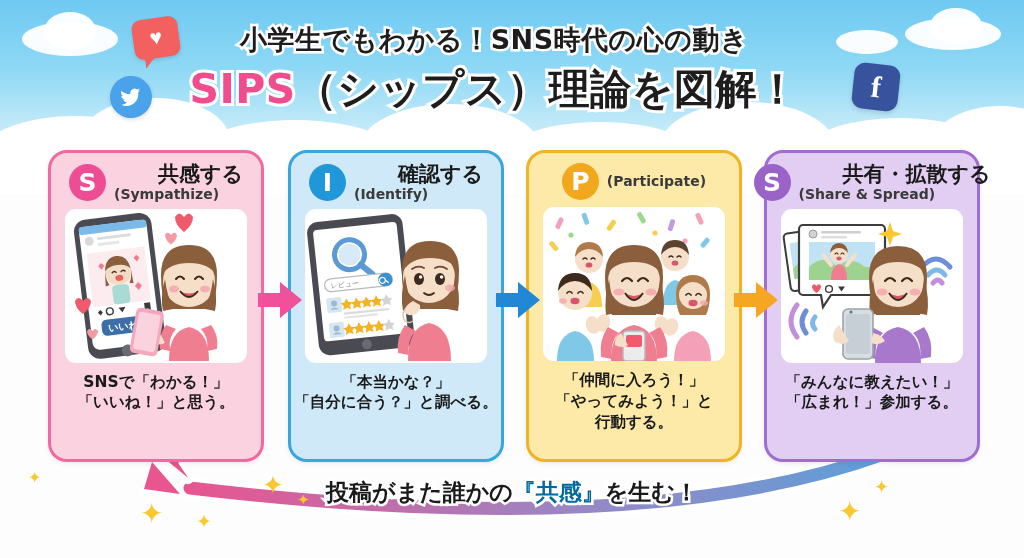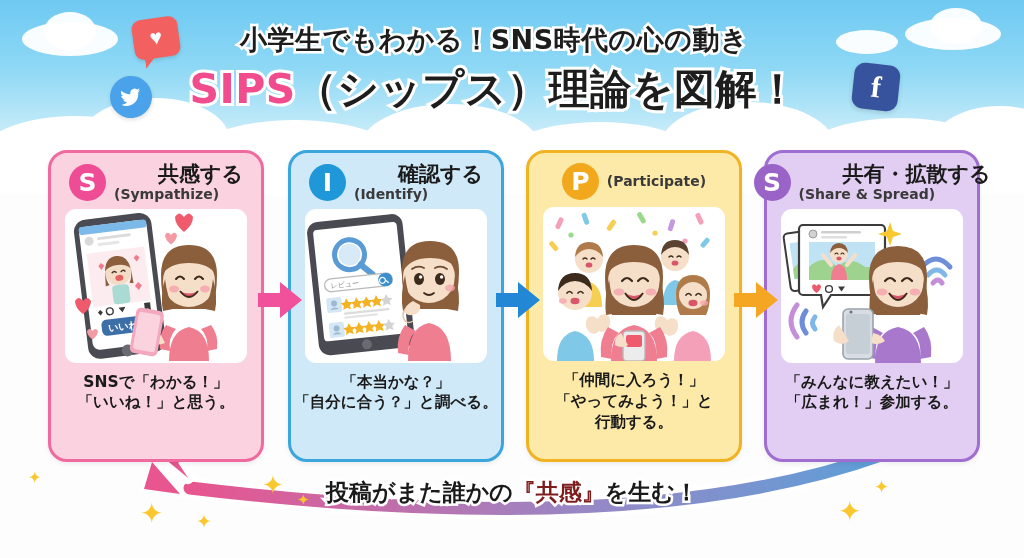--- a/index.html
+++ b/index.html
@@ -109,21 +109,21 @@
   .a1{ left:258px; } .a2{ left:496px; } .a3{ left:734px; }
 
   
   .loop{ position:absolute; left:0; top:430px; width:1024px; height:128px; z-index:3; }
   .loop-text{
     position:absolute; left:0; top:477px; width:1024px; text-align:center; z-index:7;
     font-size:23px; font-weight:700; color:#1a1a1a;
     -webkit-text-stroke:5px #ffffff; paint-order:stroke fill;
     font-family:"DejaVu Sans","Liberation Sans",sans-serif;
   }
-  .loop-text .hl{ color:#7f1d1d; }
+  .loop-text .hl{ color:#0369a1; }
   .spark{ position:absolute; z-index:6; color:#f9c72e; line-height:1; }
 </style>
 </head>
 <body>
 
 <div id="stage">
 
   <div class="sky"></div>
   <div class="whitebase"></div>
 

